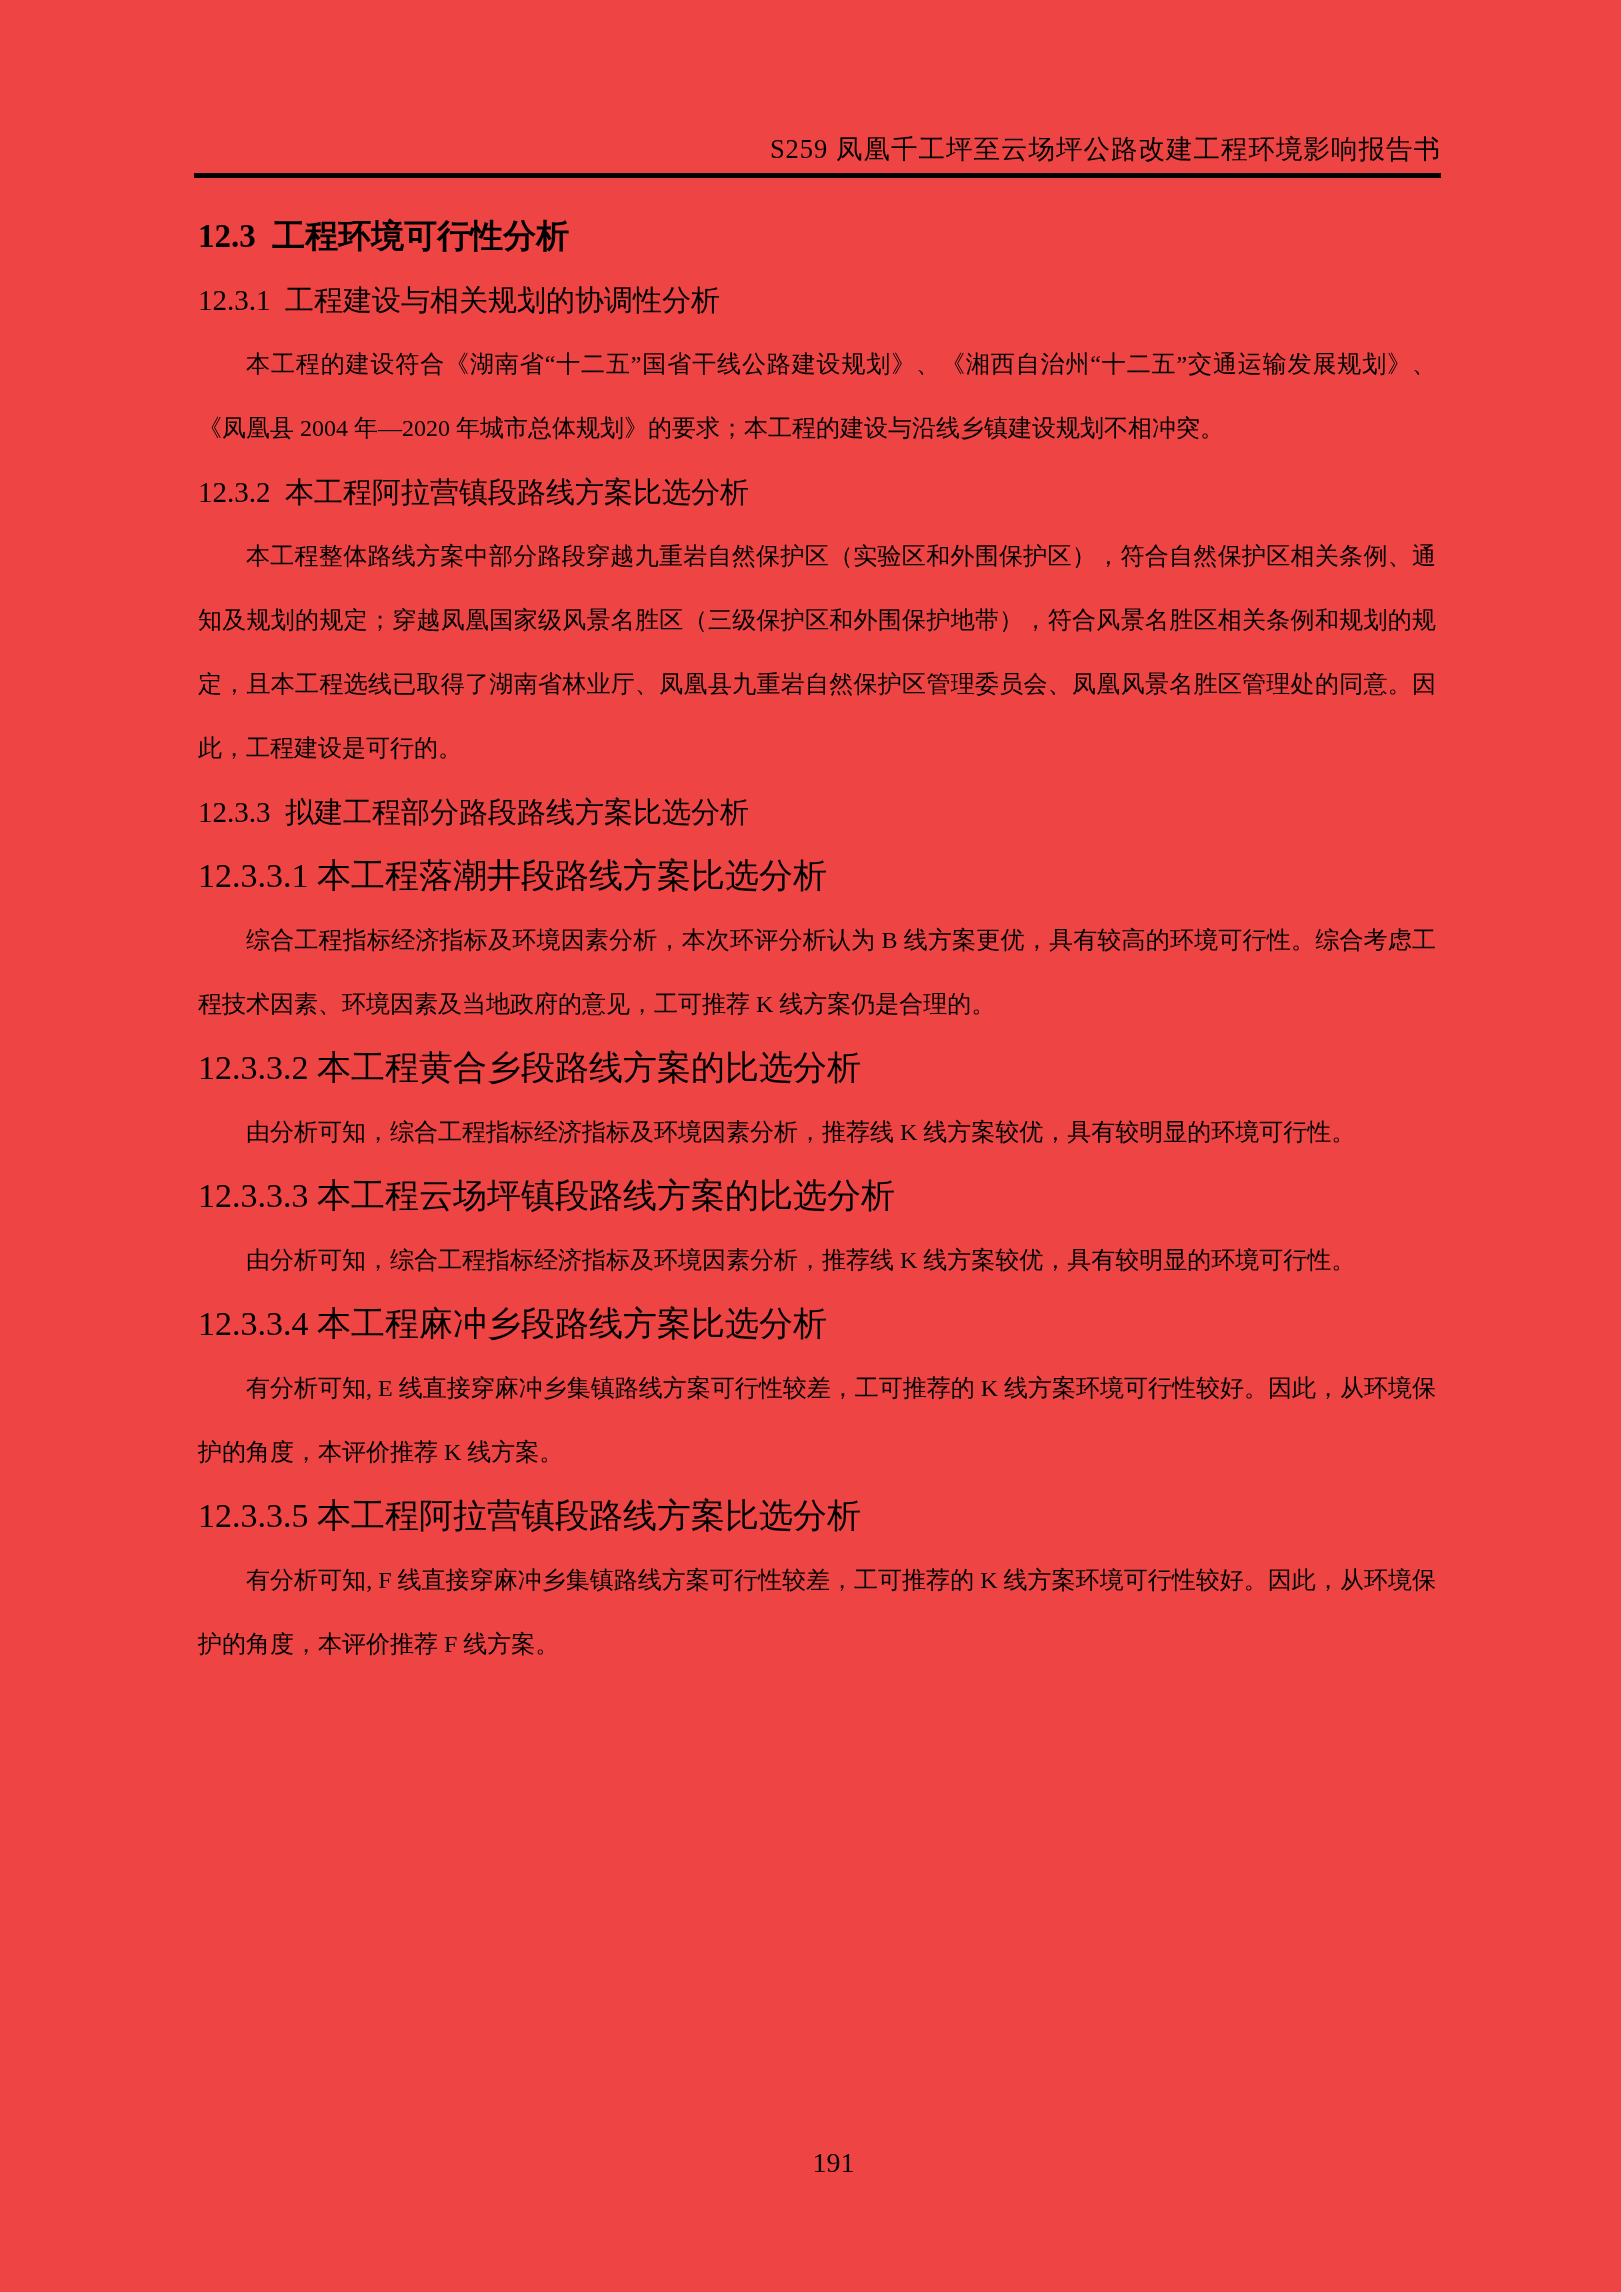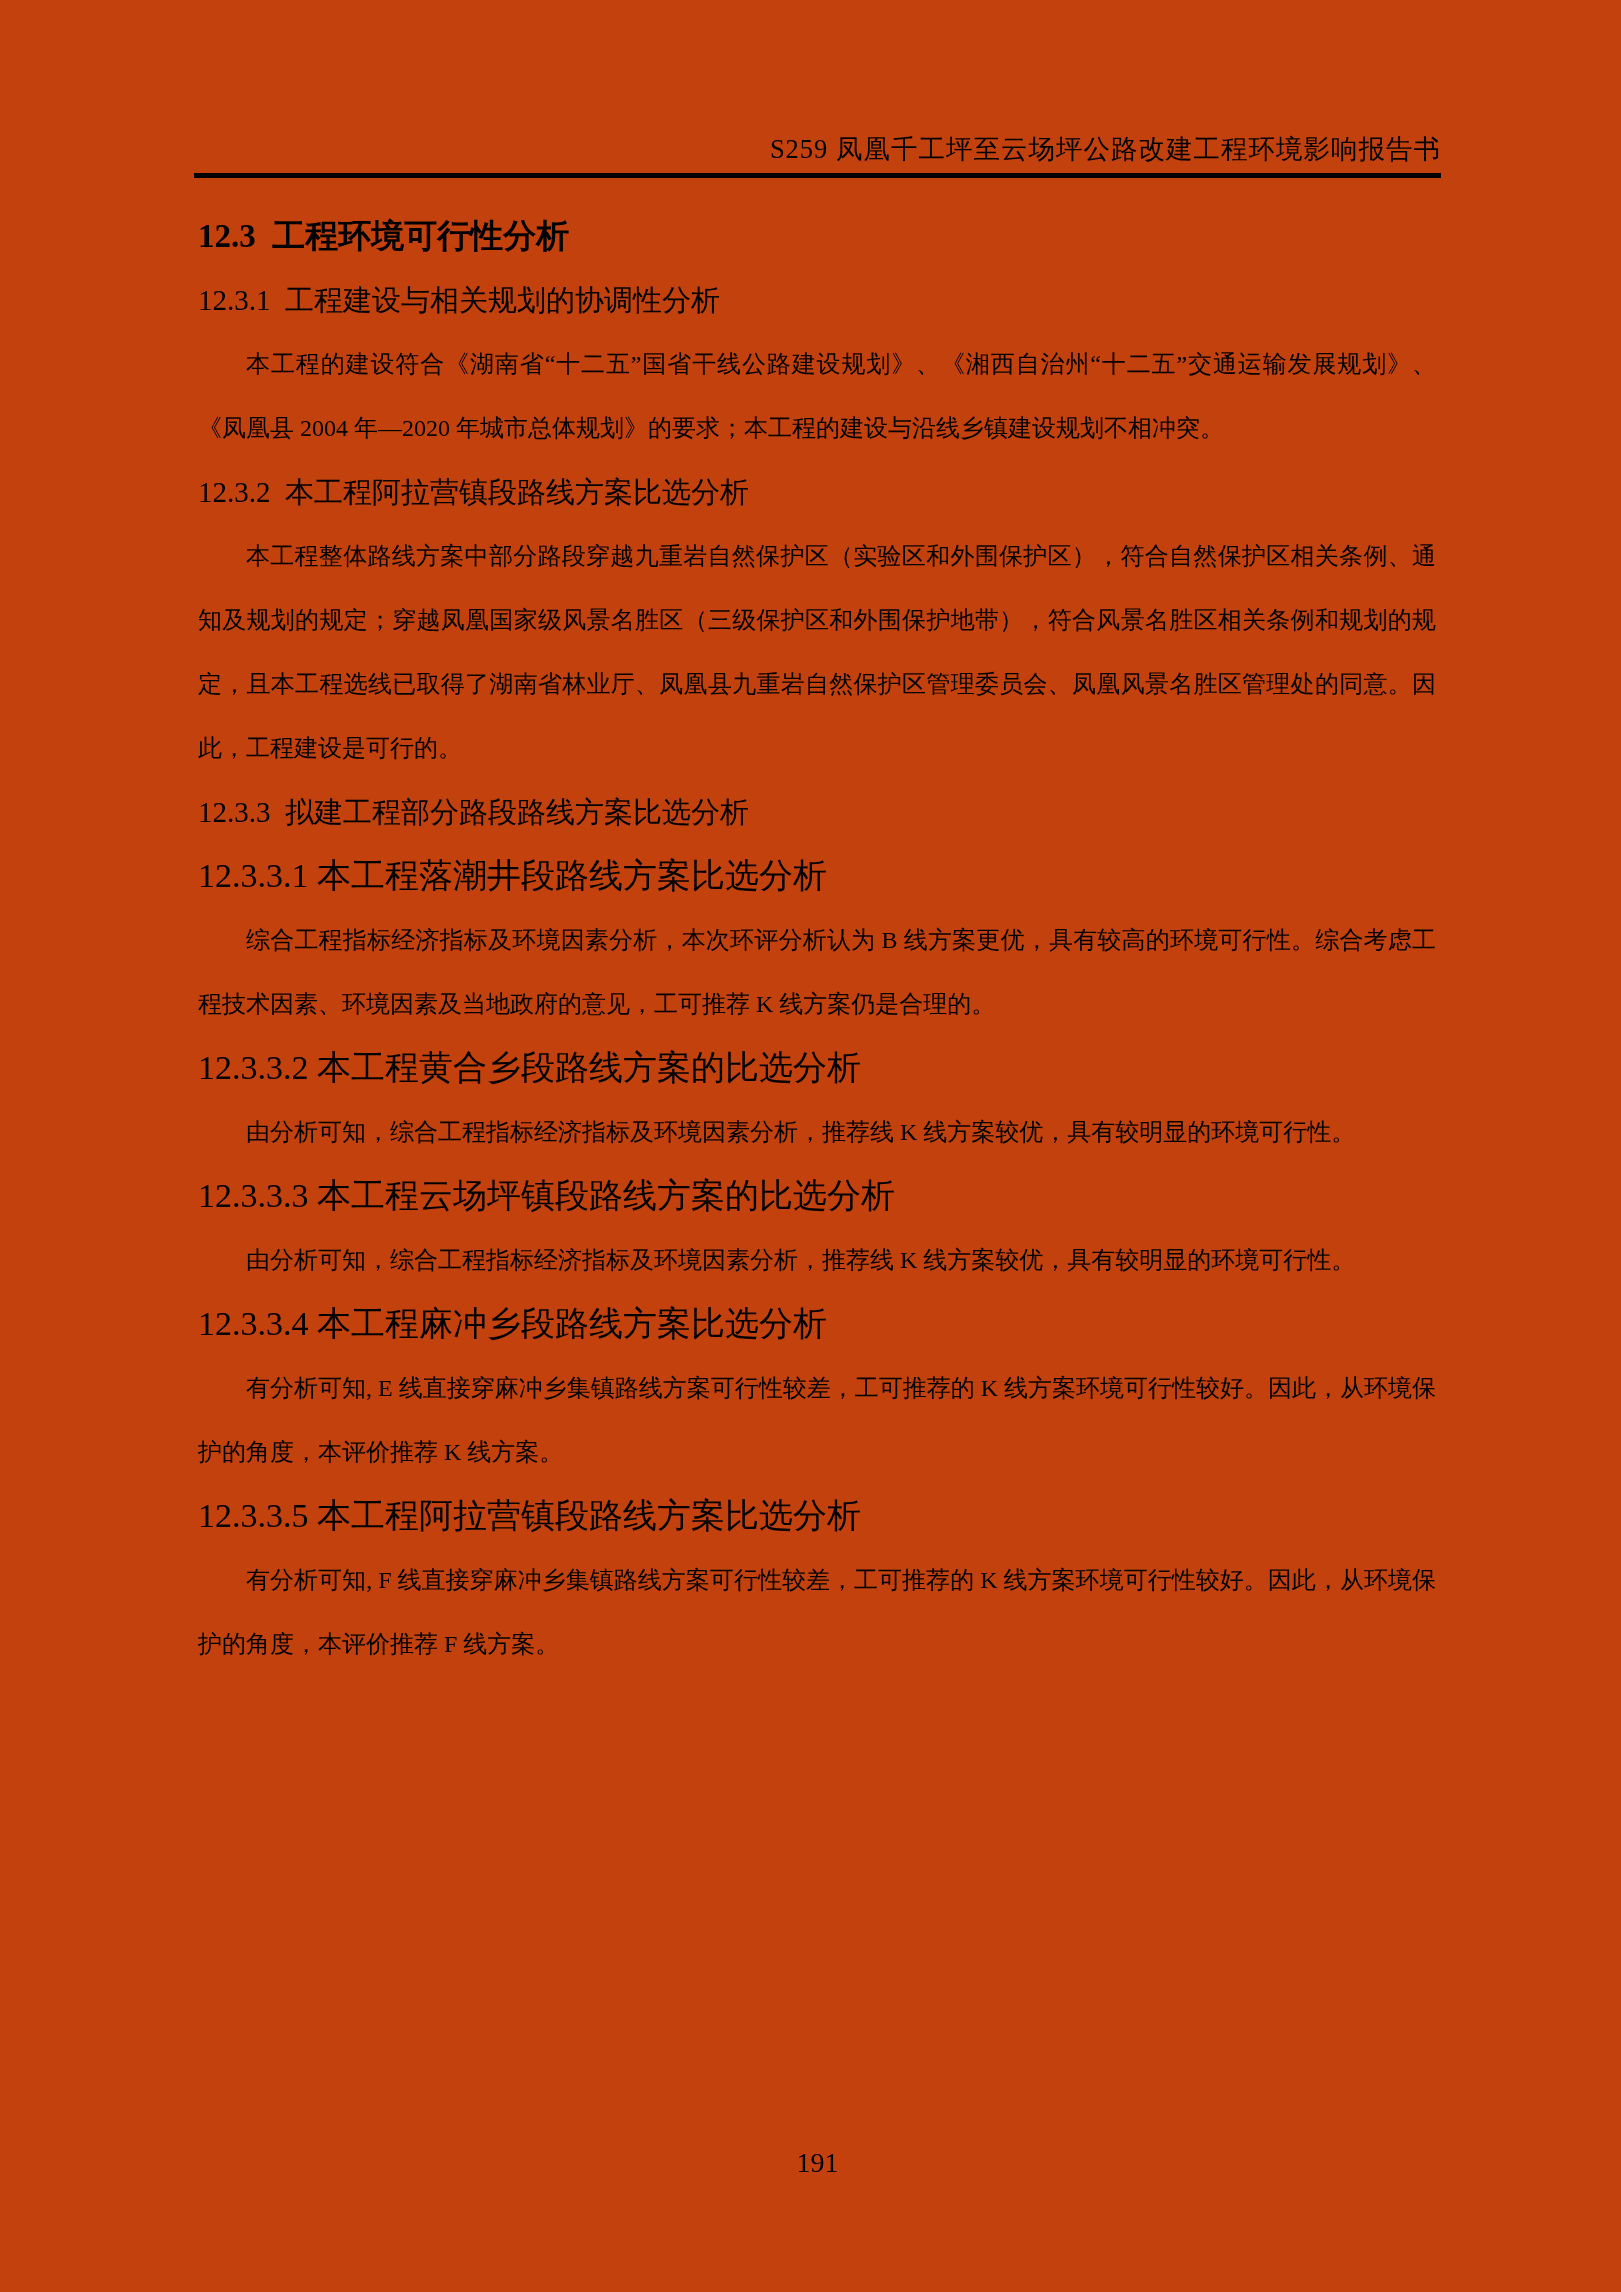--- a/index.html
+++ b/index.html
@@ -4,21 +4,21 @@
 <style>
   html, body {
     margin: 0;
     padding: 0;
     background: #ffffff;
   }
   .page {
     position: relative;
     width: 1621px;
     height: 2293px;
-    background: #c2410c;
+    background: #ef4444;
     color: #000000;
     font-family: "Liberation Serif", "DejaVu Serif", serif;
     overflow: hidden;
   }
   .running-header {
     position: absolute;
     left: 194px;
     top: 131px;
     width: 1247px;
     text-align: right;
@@ -59,21 +59,21 @@
     font-size: 34px;
     white-space: pre-wrap;
   }
   .p {
     text-align: justify;
     text-justify: inter-character;
     text-indent: 2em;
   }
   .page-number {
     position: absolute;
-    left: 194px;
+    left: 210px;
     top: 2143px;
     width: 1247px;
     text-align: center;
     font-size: 28px;
     line-height: 39px;
   }
 </style>
 </head>
 <body>
 

